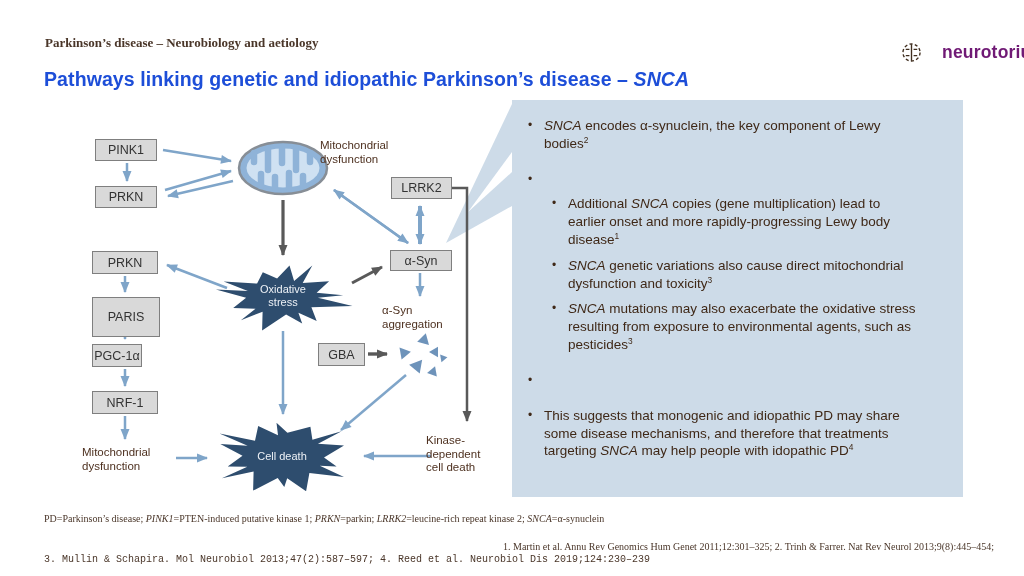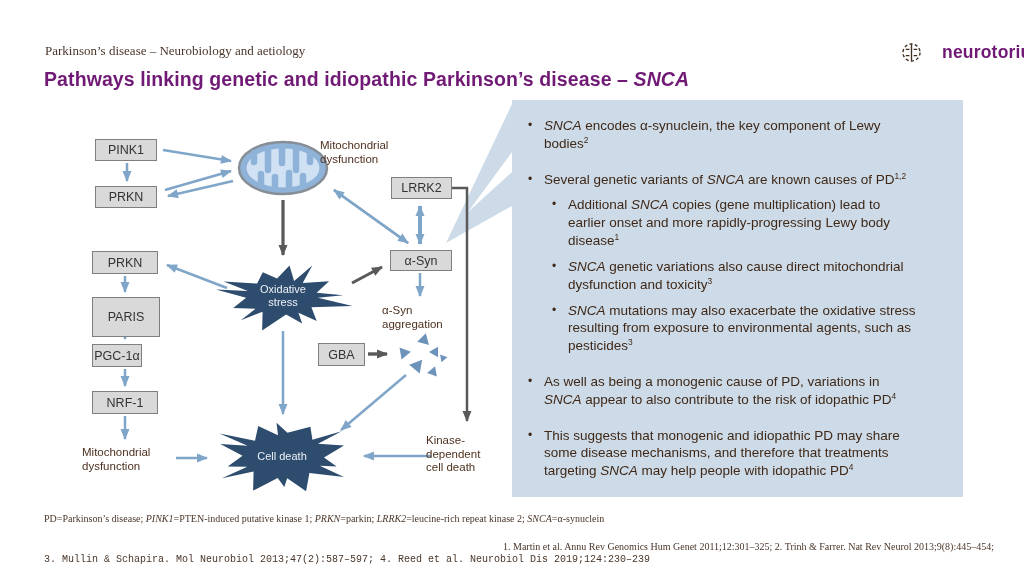--- a/index.html
+++ b/index.html
@@ -1,21 +1,21 @@
 <!DOCTYPE html>
 <html><head>
 <meta charset="utf-8">
 <style>
   html,body{margin:0;padding:0;}
   body{width:1024px;height:576px;position:relative;background:#ffffff;overflow:hidden;
        font-family:"Liberation Sans",sans-serif;}
   .abs{position:absolute;}
   
-  .eyebrow{left:45px;top:43px;font-family:"Liberation Serif",serif;font-size:13px;color:#4a3629;}
-  .title{left:44px;top:68px;margin:0;font-size:19.5px;font-weight:bold;color:#701a75;letter-spacing:.1px;}
+  .eyebrow{left:45px;top:35px;font-family:"Liberation Serif",serif;font-size:13px;color:#4a3629;font-weight:bold;}
+  .title{left:44px;top:68px;margin:0;font-size:19.5px;font-weight:bold;color:#1d4ed8;letter-spacing:.1px;}
   .logo{left:899px;top:40px;display:flex;align-items:center;gap:18px;color:#701a75;}
   .logo-text{font-size:17.5px;font-weight:600;letter-spacing:.2px;}
   
   .dbox{position:absolute;background:#d9d9d9;border:1.5px solid #7f7f7f;box-sizing:border-box;
         display:flex;align-items:center;justify-content:center;font-size:12.5px;color:#333;z-index:3;}
   .dlabel{position:absolute;text-align:left;font-size:11.5px;line-height:1.18;color:#4e3120;
           white-space:pre-line;z-index:3;}
   .burst-label{position:absolute;text-align:center;font-size:11px;line-height:1.2;color:#edf1f6;
           white-space:pre-line;z-index:3;}
   svg.overlay{position:absolute;left:0;top:0;z-index:2;pointer-events:none;}
@@ -49,43 +49,40 @@
 </div>
 
 <div class="abs panel">
   <div class="brow">
       <span class="dot">•</span>
       <div class="bt"><i>SNCA</i> encodes α-synuclein, the key component of Lewy
 bodies<sup>2</sup></div>
     </div>
   <div class="brow mt-lg">
       <span class="dot">•</span>
-      <div class="bt">Several genetic variants of <i>SNCA</i> are known causes of PD<sup>1,2</sup></div>
     </div>
   <div class="brow mt-sm l2">
       <span class="dot">•</span>
       <div class="bt">Additional <i>SNCA</i> copies (gene multiplication) lead to
 earlier onset and more rapidly-progressing Lewy body
 disease<sup>1</sup></div>
     </div>
   <div class="brow mt-sm l2">
       <span class="dot">•</span>
       <div class="bt"><i>SNCA</i> genetic variations also cause direct mitochondrial
 dysfunction and toxicity<sup>3</sup></div>
     </div>
   <div class="brow mt-sm l2">
       <span class="dot">•</span>
       <div class="bt"><i>SNCA</i> mutations may also exacerbate the oxidative stress
 resulting from exposure to environmental agents, such as
 pesticides<sup>3</sup></div>
     </div>
   <div class="brow mt-lg">
       <span class="dot">•</span>
-      <div class="bt">As well as being a monogenic cause of PD, variations in
-<i>SNCA</i> appear to also contribute to the risk of idopathic PD<sup>4</sup></div>
     </div>
   <div class="brow mt-lg">
       <span class="dot">•</span>
       <div class="bt">This suggests that monogenic and idiopathic PD may share
 some disease mechanisms, and therefore that treatments
 targeting <i>SNCA</i> may help people with idopathic PD<sup>4</sup></div>
     </div>
 </div>
 
 <svg class="overlay" width="1024" height="576" viewBox="0 0 1024 576">

